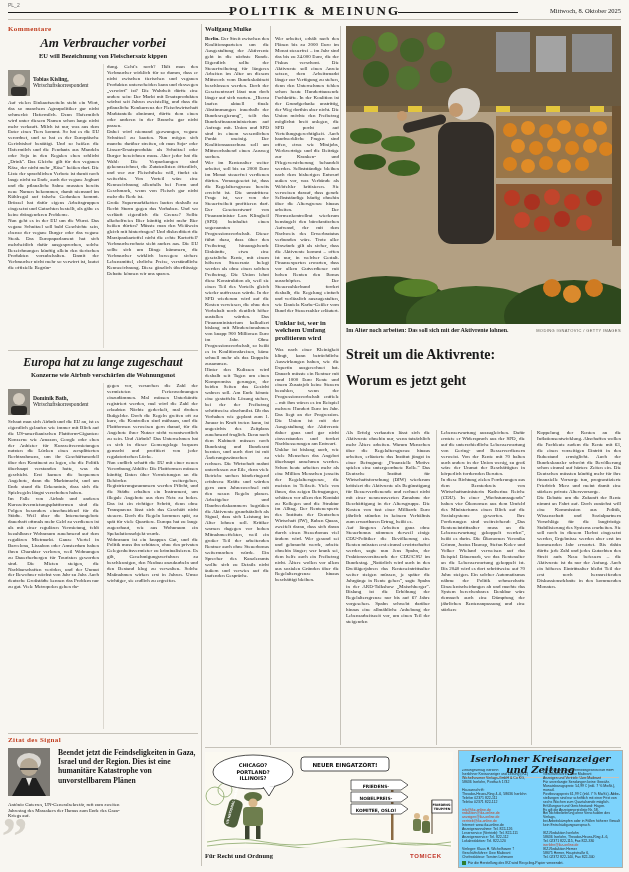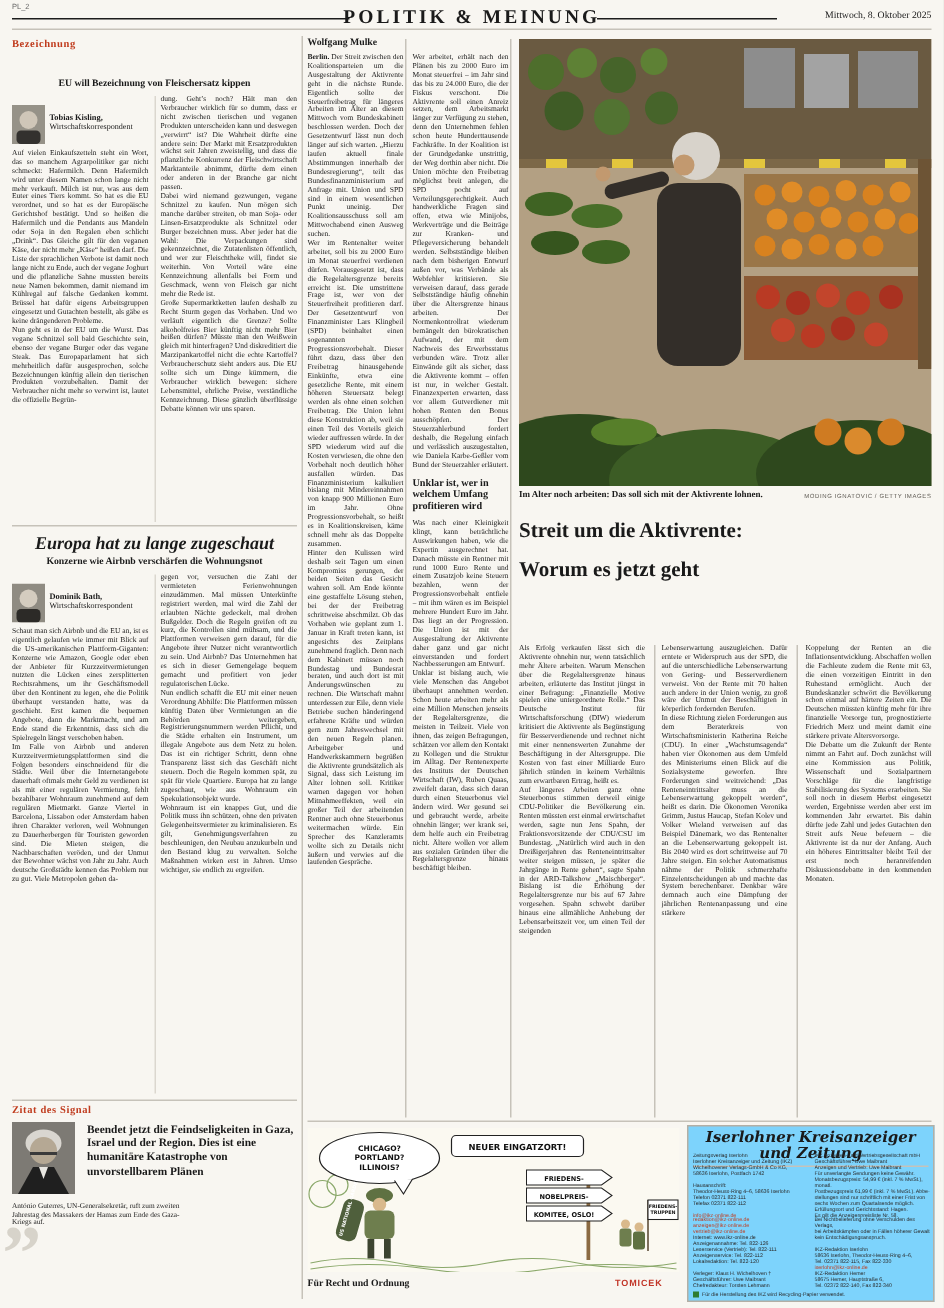--- a/index.html
+++ b/index.html
@@ -60,22 +60,23 @@
   <div class="abs pdate">Mittwoch, 8. Oktober 2025</div>
   <div class="abs thin" style="left:8px;right:8px;top:19px;"></div>
 
   <div class="abs vthin" style="left:201px;top:24px;height:842px;"></div>
   <div class="abs vthin" style="left:270px;top:26px;height:719px;"></div>
   <div class="abs vthin" style="left:340px;top:26px;height:719px;"></div>
   <div class="abs vthin" style="left:436px;top:430px;height:315px;"></div>
   <div class="abs vthin" style="left:531px;top:430px;height:315px;"></div>
   <div class="abs thin" style="left:205px;right:8px;top:747px;"></div>
 
-  <div class="abs red-label" style="left:8px;top:25px;">Bezeichnung</div>
-
+  <div class="abs red-label" style="left:8px;top:25px;">Kommentare</div>
+
+  <div class="abs c-title" style="left:8px;top:35px;font-size:13px;">Am Verbraucher vorbei</div>
   <div class="abs c-sub" style="left:8px;top:52px;">EU will Bezeichnung von Fleischersatz kippen</div>
 
   <div class="abs" style="left:8px;top:64px;width:190px;height:284px;">
     <div class="crule"></div>
     <div class="jcol abs" style="left:0;top:0;width:91px;height:284px;">
       <div class="author">
         <svg width="22" height="26">
             <rect width="22" height="26" fill="#969288"></rect>
             <circle cx="11" cy="10" r="6" fill="#cfc6b8"></circle>
             <rect x="3" y="17" width="16" height="9" rx="3" fill="#33312e"></rect>

